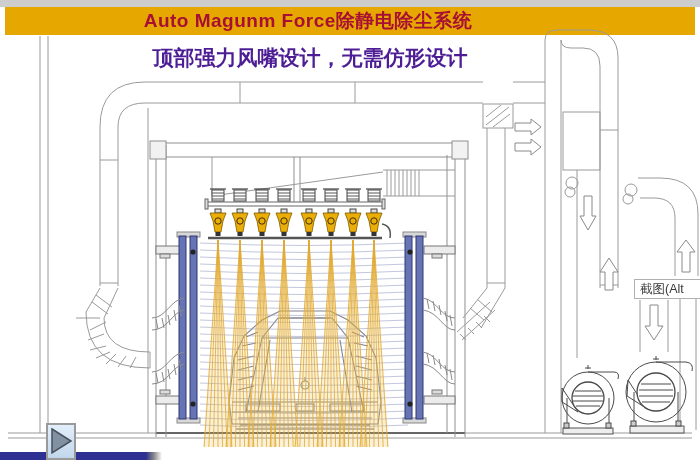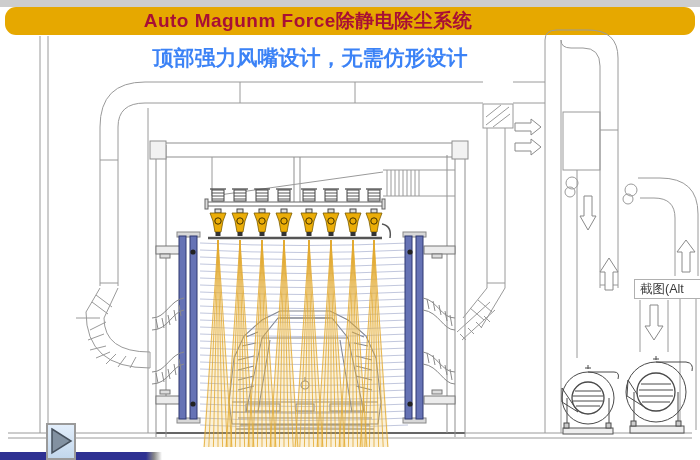--- a/index.html
+++ b/index.html
@@ -1,24 +1,24 @@
 <!DOCTYPE html>
 <html><head>
 <meta charset="utf-8">
 <style>
   html,body{margin:0;padding:0;background:#fff;}
   #stage{position:relative;width:700px;height:460px;background:#fff;overflow:hidden;
          font-family:"Liberation Sans",sans-serif;}
   #top-strip{position:absolute;left:0;top:0;width:700px;height:7px;background:#cdcdcd;}
   #banner{position:absolute;left:5px;top:7px;width:690px;height:28px;background:#E6A800;
-          display:flex;align-items:center;justify-content:center;border-radius:11px;}
+          display:flex;align-items:center;justify-content:center;}
   #banner .t{font-size:19px;font-weight:bold;color:#A80F35;letter-spacing:.5px;
              transform:translateX(-42px);white-space:nowrap;}
   #subtitle{position:absolute;left:0;top:44px;width:620px;height:26px;text-align:center;
-            font-family:"Liberation Serif",serif;font-weight:bold;font-size:21px;color:#3b82f6;
+            font-family:"Liberation Serif",serif;font-weight:bold;font-size:21px;color:#4c1d95;
             white-space:nowrap;}
   #complete-system{position:absolute;left:184px;top:116px;font-size:23px;color:#606060;
             letter-spacing:1px;white-space:nowrap;}
   svg#drawing{position:absolute;left:0;top:0;}
   #tooltip{position:absolute;left:634px;top:279px;width:70px;height:18px;background:#ffffff;
            border:1px solid #b0b0b0;font-size:12.5px;line-height:18px;color:#3a3a3a;
            padding-left:5px;z-index:5;white-space:nowrap;}
   #play-button{position:absolute;left:46px;top:423px;width:30px;height:37px;z-index:6;
            background:linear-gradient(#e2eefb,#c2d7ec);border:2px solid #9a9a9a;box-sizing:border-box;
            cursor:pointer;}

